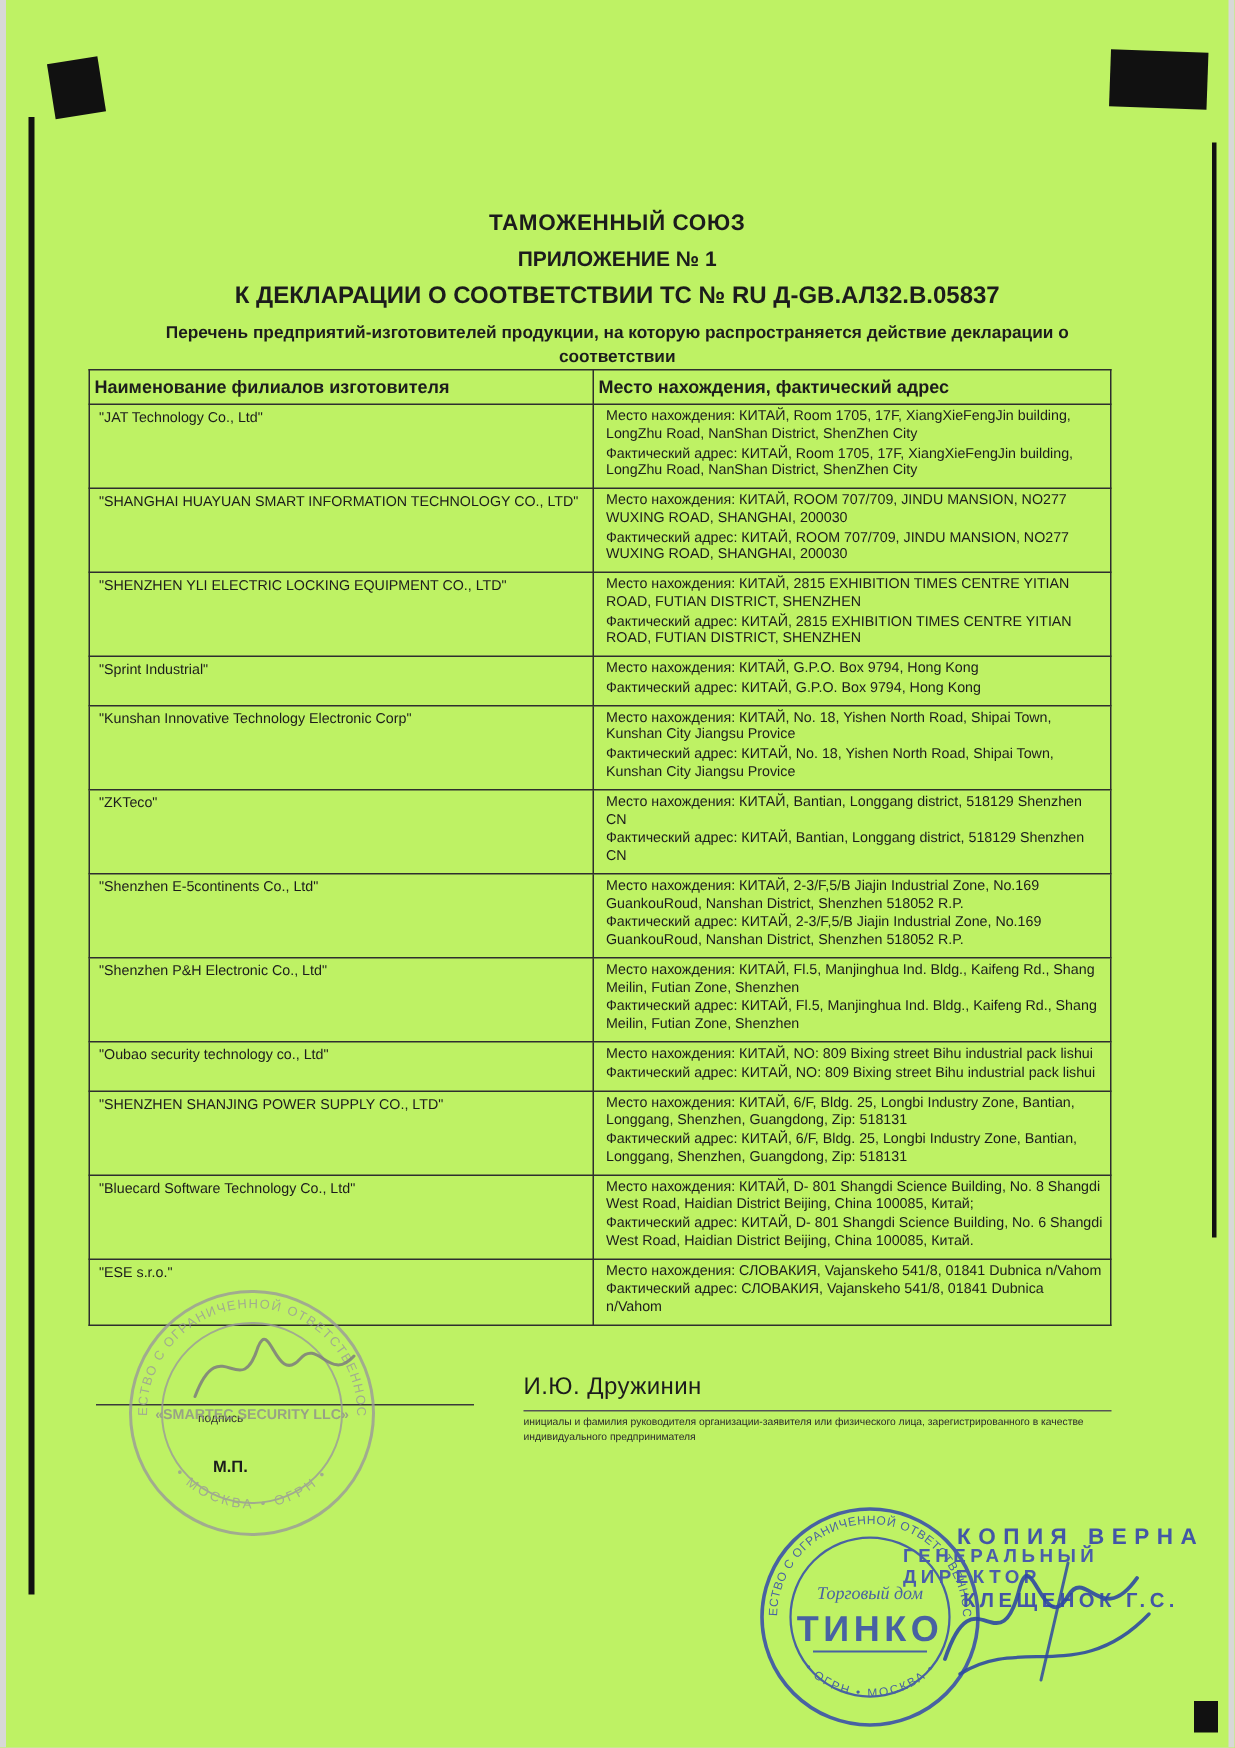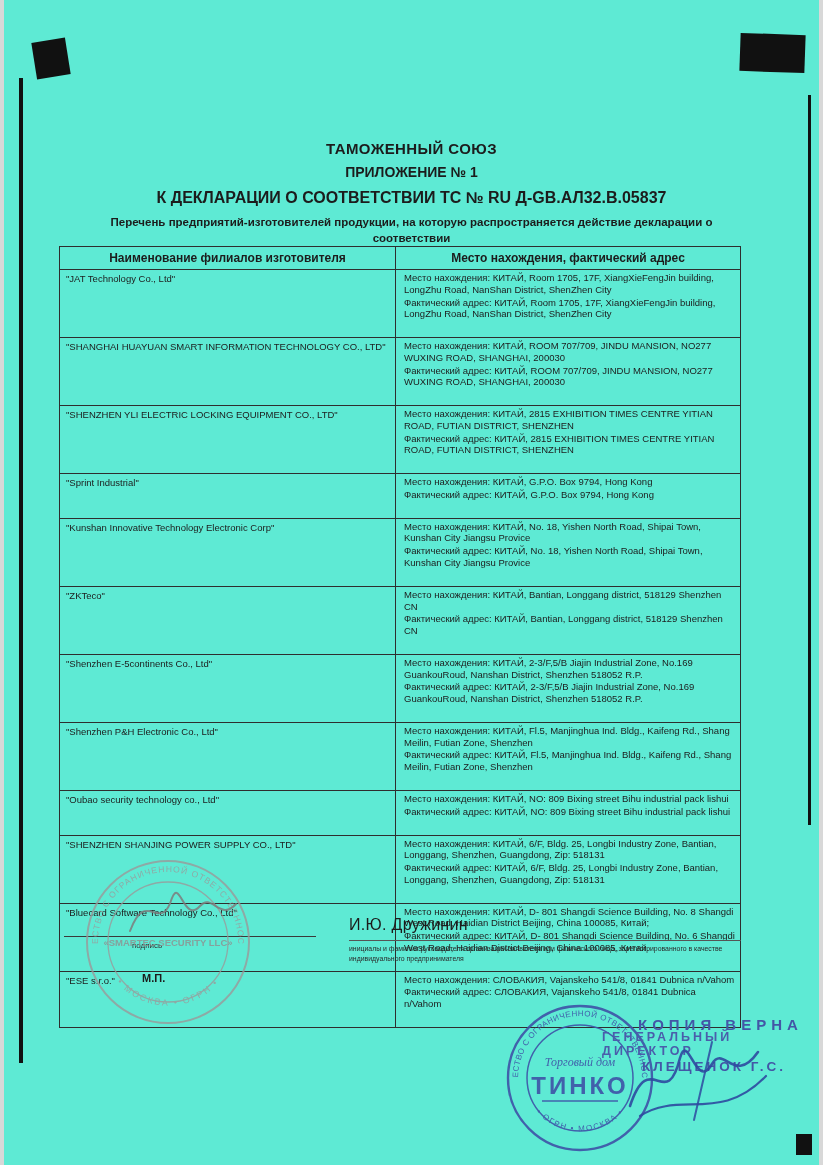--- a/index.html
+++ b/index.html
@@ -1,43 +1,43 @@
 <!DOCTYPE html>
 <html><head>
 <meta charset="utf-8">
 <style>
   * { box-sizing: border-box; margin: 0; padding: 0; }
   body { background: #d8d8d8; font-family: "Liberation Sans", sans-serif; }
   .page {
     position: relative; width: 815px; height: 1165px; margin: 0 auto;
-    background: #5eead4; overflow: hidden; color: #1c1c1c;
+    background: #bef264; overflow: hidden; color: #1c1c1c;
   }
   
   .blob { position: absolute; background: #111; }
   .blob.tl { left: 30px; top: 40px; width: 34px; height: 37px; transform: rotate(-9deg); }
   .blob.tr { left: 736px; top: 34px; width: 65px; height: 38px; transform: rotate(2deg); }
   .blob.ls { left: 15px; top: 78px; width: 4px; height: 985px; }
   .blob.rs { left: 804px; top: 95px; width: 3px; height: 730px; }
   .blob.br { left: 792px; top: 1134px; width: 16px; height: 21px; }
 
   .doc-header { position: absolute; top: 140px; left: 40px; right: 40px; text-align: center; }
   .t1 { font-size: 15px; font-weight: bold; letter-spacing: 0.4px; margin-bottom: 7px; }
   .t2 { font-size: 14px; font-weight: bold; margin-bottom: 9px; }
   .t3 { font-size: 16px; font-weight: bold; margin-bottom: 7px; }
   .sub { font-size: 11.5px; font-weight: bold; width: 660px; margin: 0 auto; line-height: 1.4; }
 
   table.main {
     position: absolute; top: 246px; left: 55px; width: 682px;
     border-collapse: collapse; table-layout: fixed;
   }
   table.main th, table.main td { border: 1px solid #2e2e2e; }
-  table.main th { font-size: 12px; font-weight: bold; padding: 4px 3px; text-align: center; }
+  table.main th { font-size: 12px; font-weight: bold; padding: 4px 3px; text-align: left; }
   th.c1, td.name-cell { width: 336px; }
   td.name-cell { font-size: 9.5px; padding: 3px 6px 6px 6px; vertical-align: top; line-height: 1.25; }
-  td.addr-cell { font-size: 9.5px; padding: 2px 5px 16px 8px; vertical-align: top; line-height: 1.24; }
+  td.addr-cell { font-size: 9.5px; padding: 2px 5px 4px 8px; vertical-align: top; line-height: 1.24; }
   td.addr-cell div { margin-bottom: 1px; }
 
   
   .sig-line  { position: absolute; left: 60px;  top: 936px; width: 252px; border-top: 1.5px solid #3a3a3a; }
   .sig-label { position: absolute; left: 128px; top: 941px; font-size: 8px; color: #333; }
   .mp-label  { position: absolute; left: 138px; top: 972px; font-size: 11px; font-weight: bold; }
   .head-name { position: absolute; left: 345px; top: 916px; font-size: 16px; letter-spacing: 0.3px; }
   .name-line { position: absolute; left: 345px; top: 940px; width: 392px; border-top: 1px solid #555; }
   .sig-note  { position: absolute; left: 345px; top: 944px; width: 392px; font-size: 6.9px; line-height: 1.5; color: #2a2a2a; }
 

